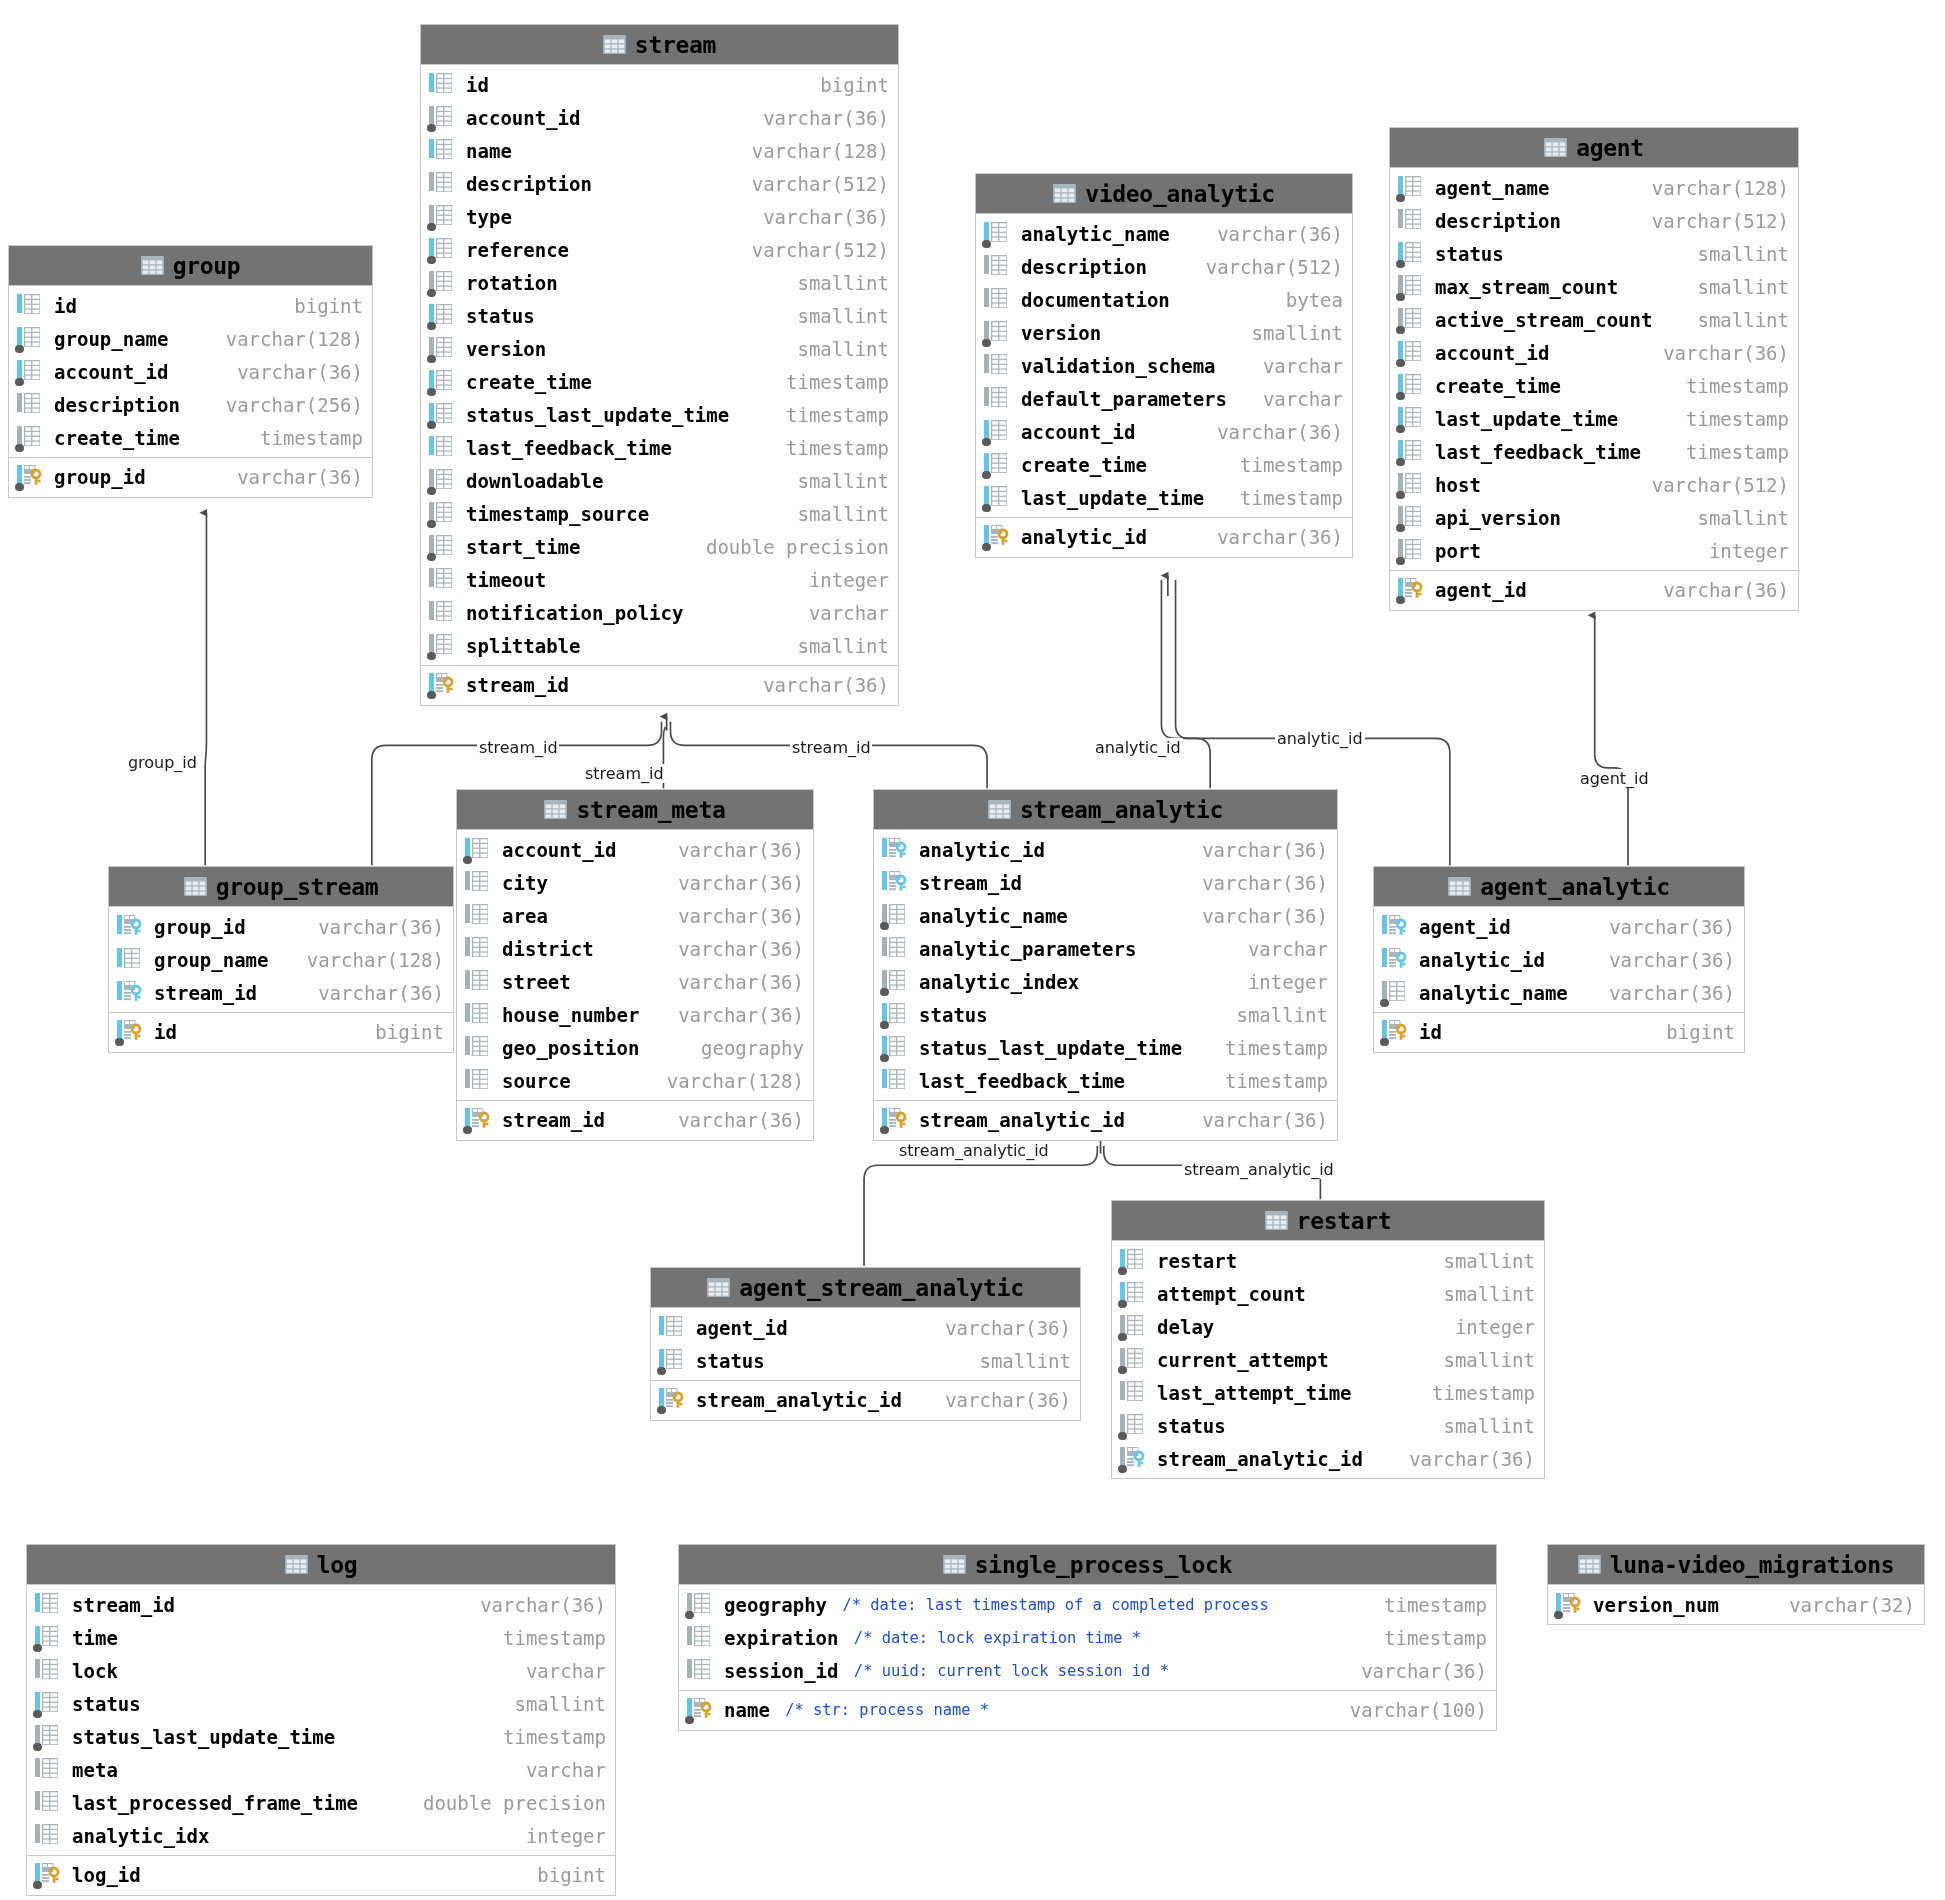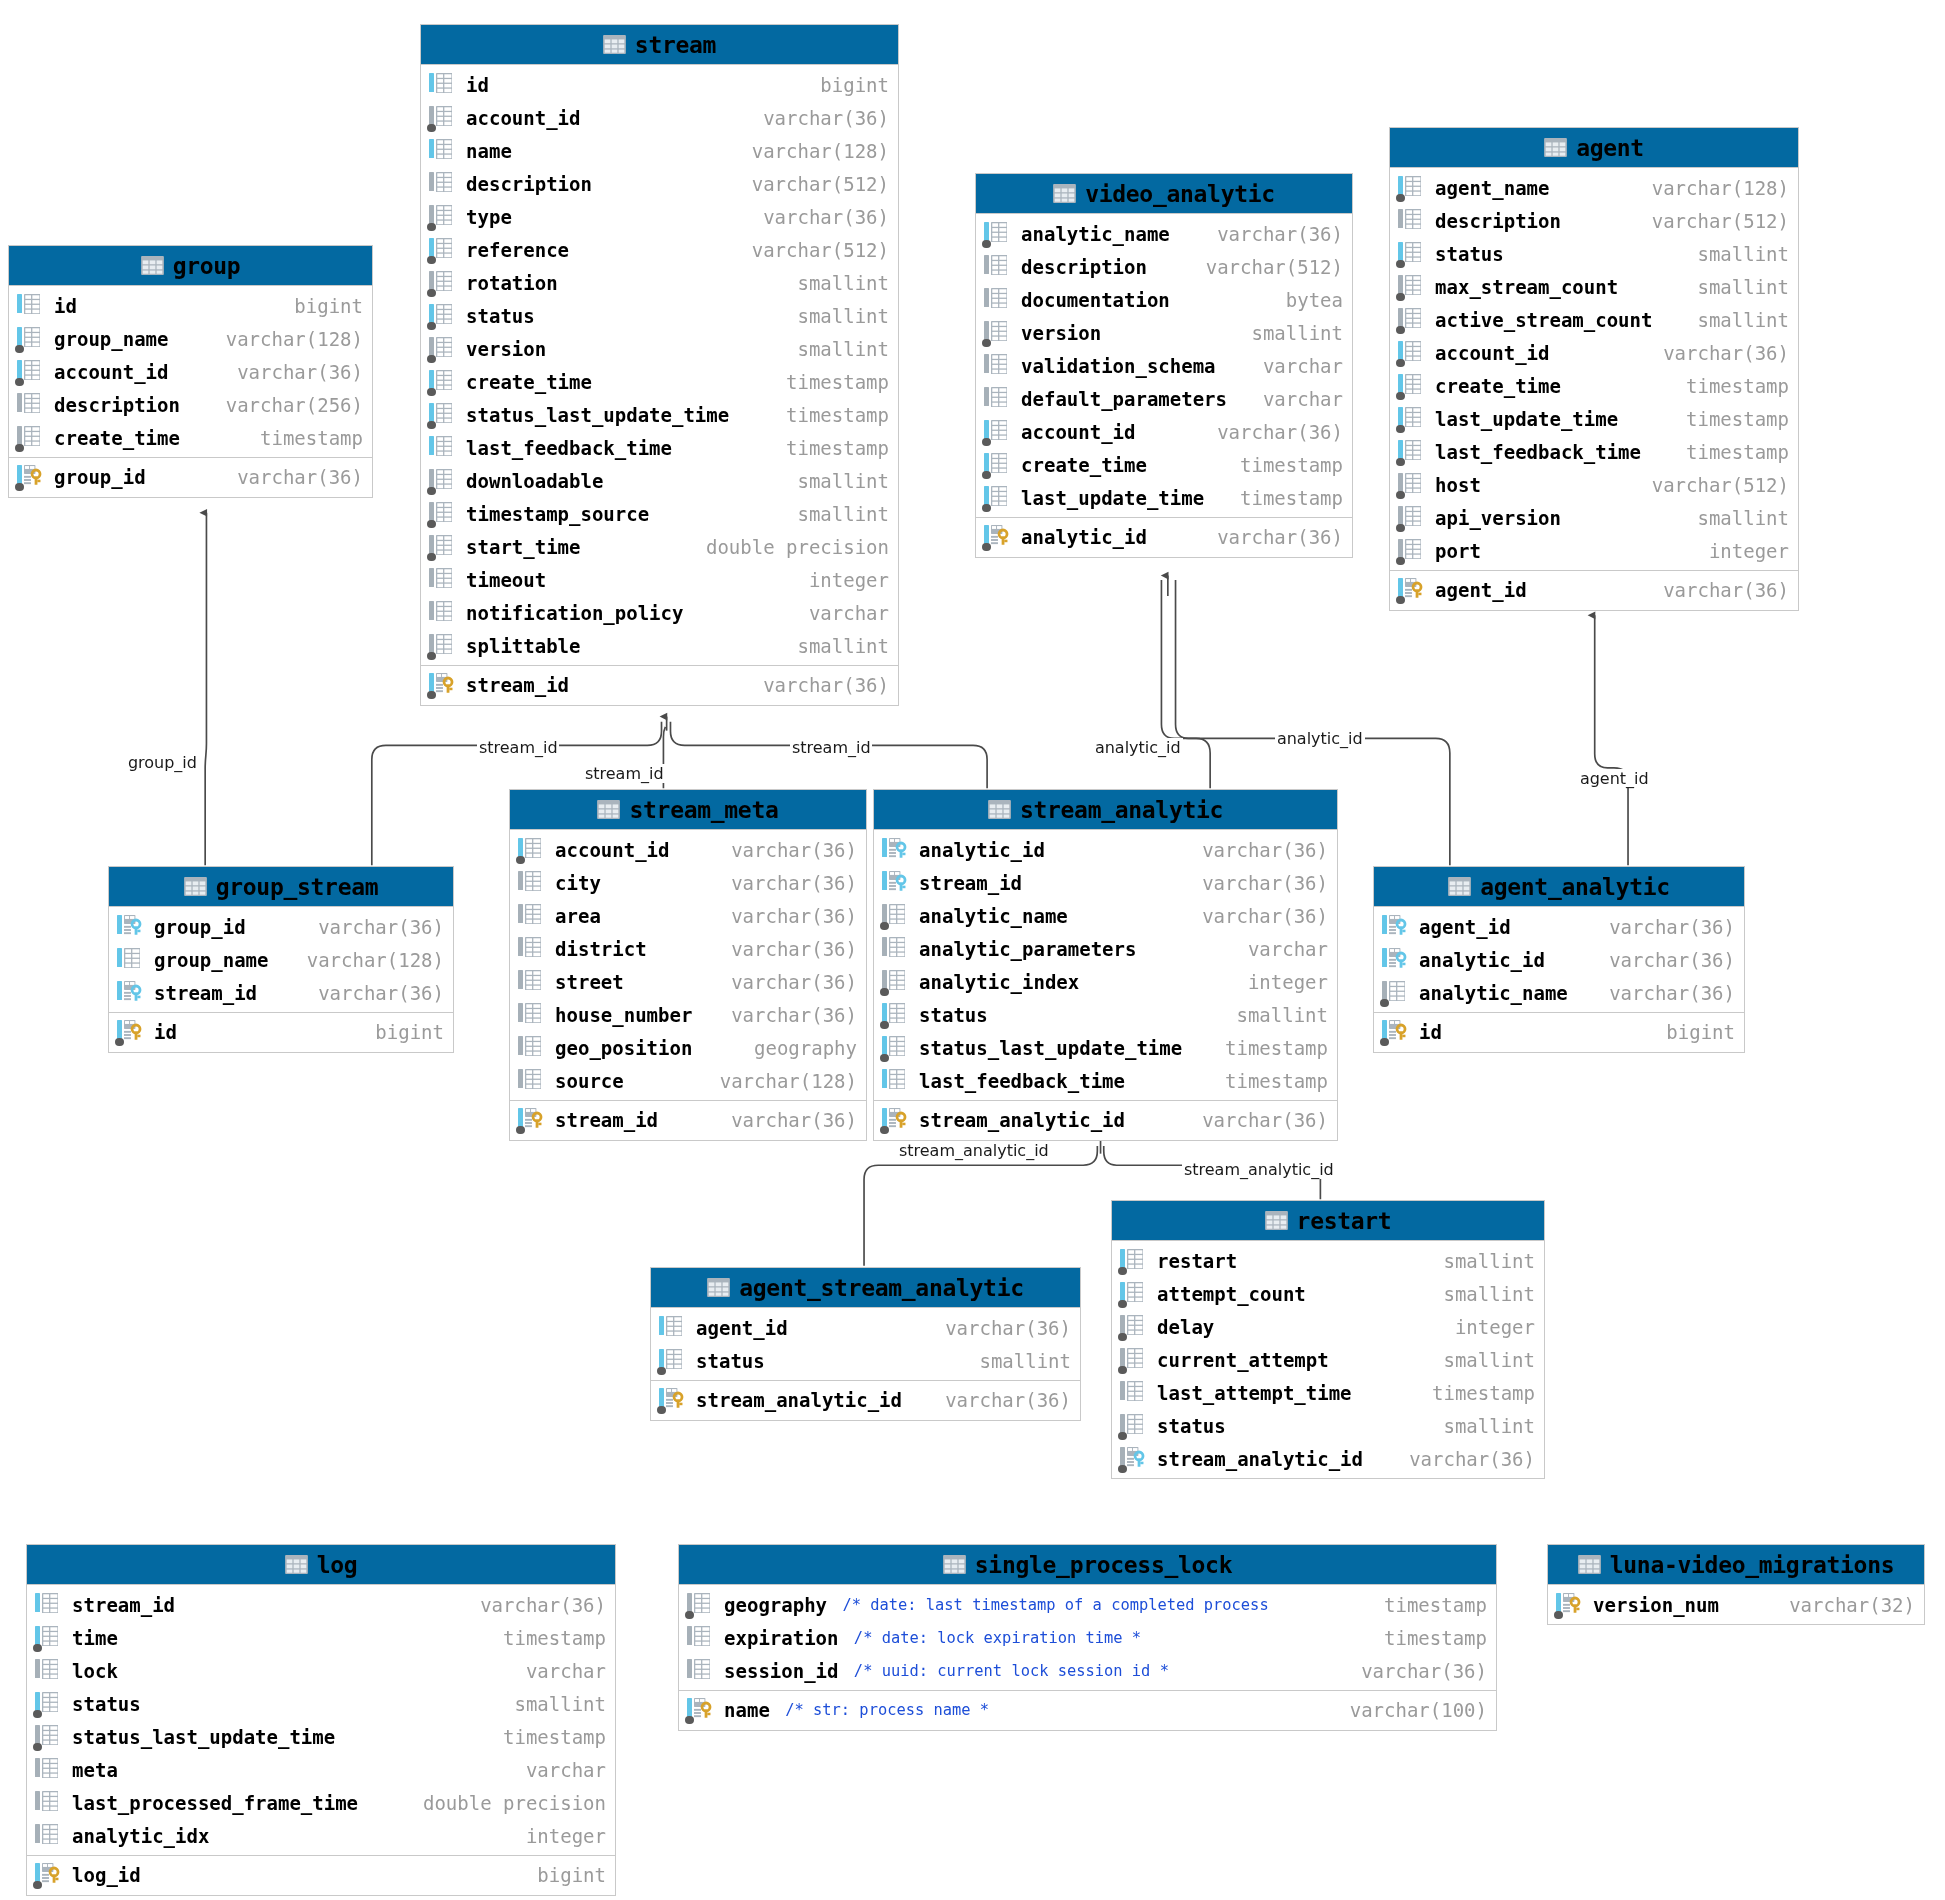--- a/index.html
+++ b/index.html
@@ -12,21 +12,21 @@
   .edge-path{fill:none;stroke:#4a4a4a;stroke-width:2.6;}
 
   
   .tbl{
     position:absolute;
     background:#ffffff;
     border:1.3px solid #c9c9c9;
     box-sizing:border-box;
   }
   .tbl-head{
-    background:#0369a1;
+    background:#737373;
     border-bottom:1.3px solid #c9c9c9;
     height:40px;
     display:flex;align-items:center;justify-content:center;
     gap:9px;
     padding:0 11.5px;
     box-sizing:border-box;
   }
   .tbl-title{
     font-family:"DejaVu Sans Mono", monospace;
     font-weight:bold;font-size:23px;color:#000;letter-spacing:-0.3px;white-space:nowrap;
@@ -1190,21 +1190,21 @@
                 <circle cx="19" cy="14" r="6.3" fill="none" stroke="#d8a22a" stroke-width="4.4"></circle>
                 <rect x="16.8" y="18" width="4.4" height="13" fill="#d8a22a"></rect>
                 <rect x="21" y="23" width="5" height="4" fill="#d8a22a"></rect>
               </svg>
             </span>
             <span class="col-name">id</span>
             <span class="col-type">bigint</span>
           </div>
         </div>
       </div>
-      <div class="tbl" style="left: 509px; top: 789px; width: 358px;">
+      <div class="tbl" style="left: 456px; top: 789px; width: 358px;">
         <div class="tbl-head">
           <svg class="hdr-ico" viewBox="0 0 36 30">
             <rect class="f" x="0" y="0" width="36" height="30" rx="1.5"></rect>
             <rect class="c" x="2.5" y="7" width="9" height="6"></rect>
             <rect class="c" x="13.5" y="7" width="9" height="6"></rect>
             <rect class="c" x="24.5" y="7" width="9" height="6"></rect>
             <rect class="c" x="2.5" y="15" width="9" height="6"></rect>
             <rect class="c" x="13.5" y="15" width="9" height="6"></rect>
             <rect class="c" x="24.5" y="15" width="9" height="6"></rect>
             <rect class="c" x="2.5" y="23" width="9" height="5"></rect>

